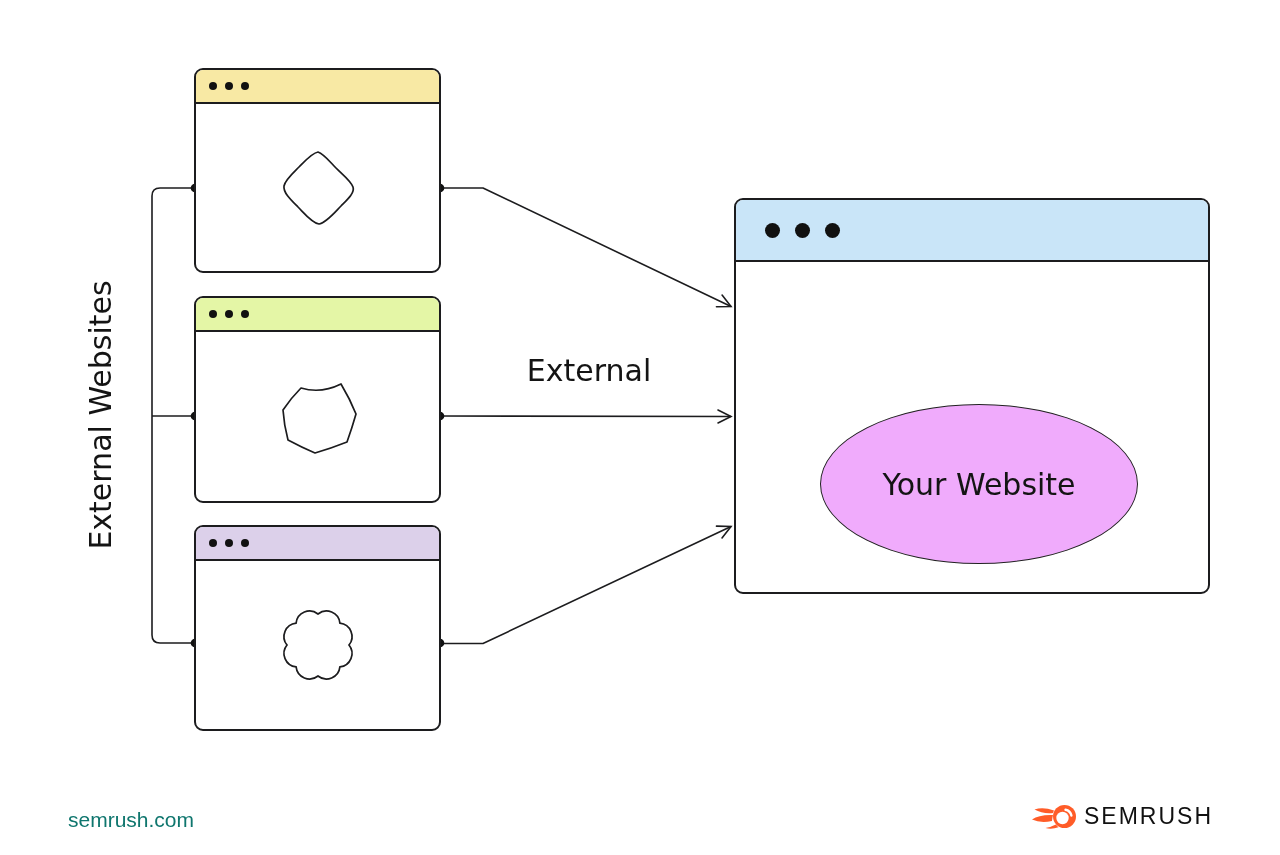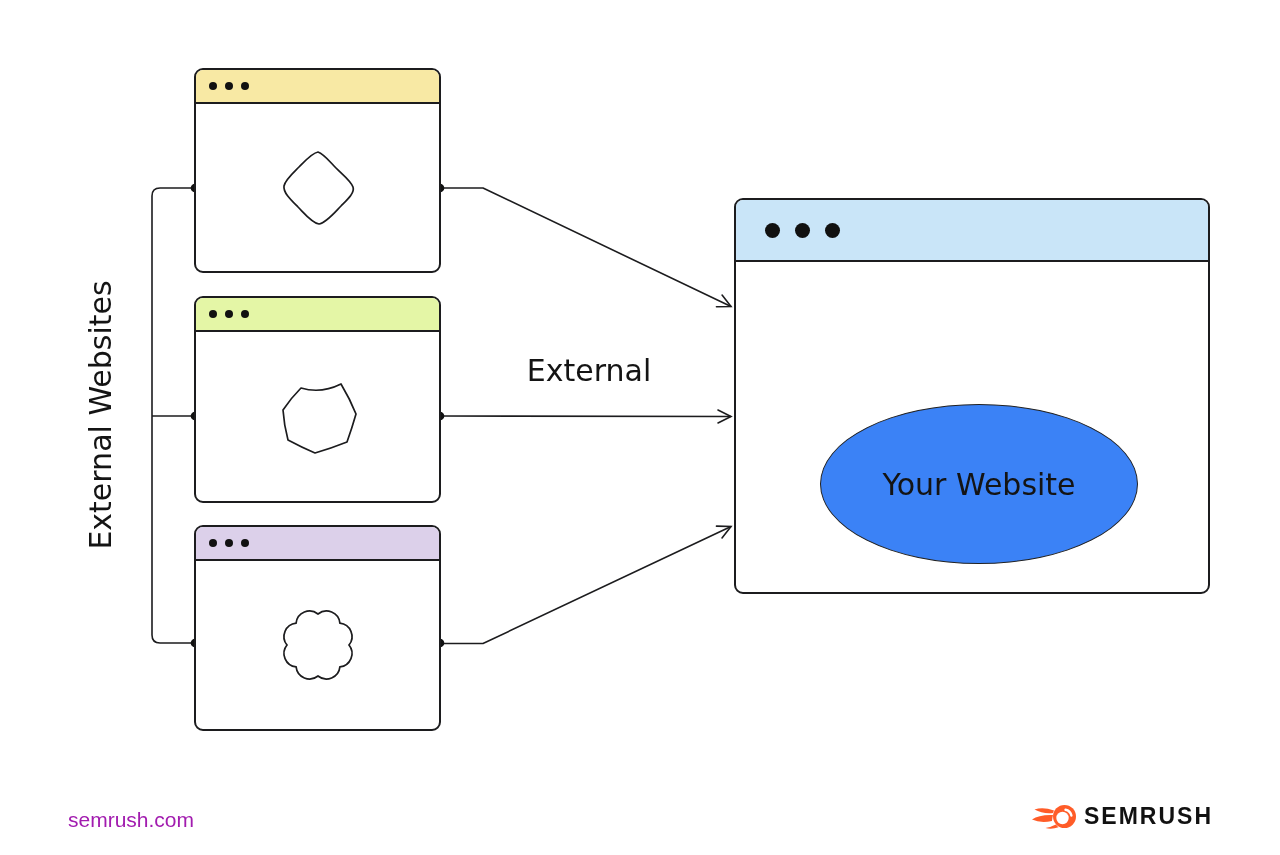--- a/index.html
+++ b/index.html
@@ -81,47 +81,47 @@
     position: absolute;
     left: 84px;
     top: 142px;
     width: 318px;
     height: 160px;
     border: 1.6px solid #222222;
     border-radius: 50%;
     display: flex;
     align-items: center;
     justify-content: center;
-    background: #3b82f6;
+    background: #f0abfc;
   }
   .ellipse-text {
     font-family: "DejaVu Sans", sans-serif;
     font-size: 30px;
     color: #141414;
     white-space: nowrap;
   }
   
   .footer-source {
     position: absolute;
     left: 68px;
     top: 808px;
     font-size: 21px;
-    color: #a21caf;
+    color: #0f766e;
   }
   .brand {
     position: absolute;
     left: 1032px;
     top: 803px;
     display: flex;
     align-items: center;
     gap: 8px;
   }
   .brand-text {
     font-family: "Liberation Sans", sans-serif;
-    font-weight: 700;
+    font-weight: 400;
     font-size: 23px;
     letter-spacing: 2px;
     color: #111111;
   }
 </style>
 </head>
 <body>
 
 <div class="canvas">
 

